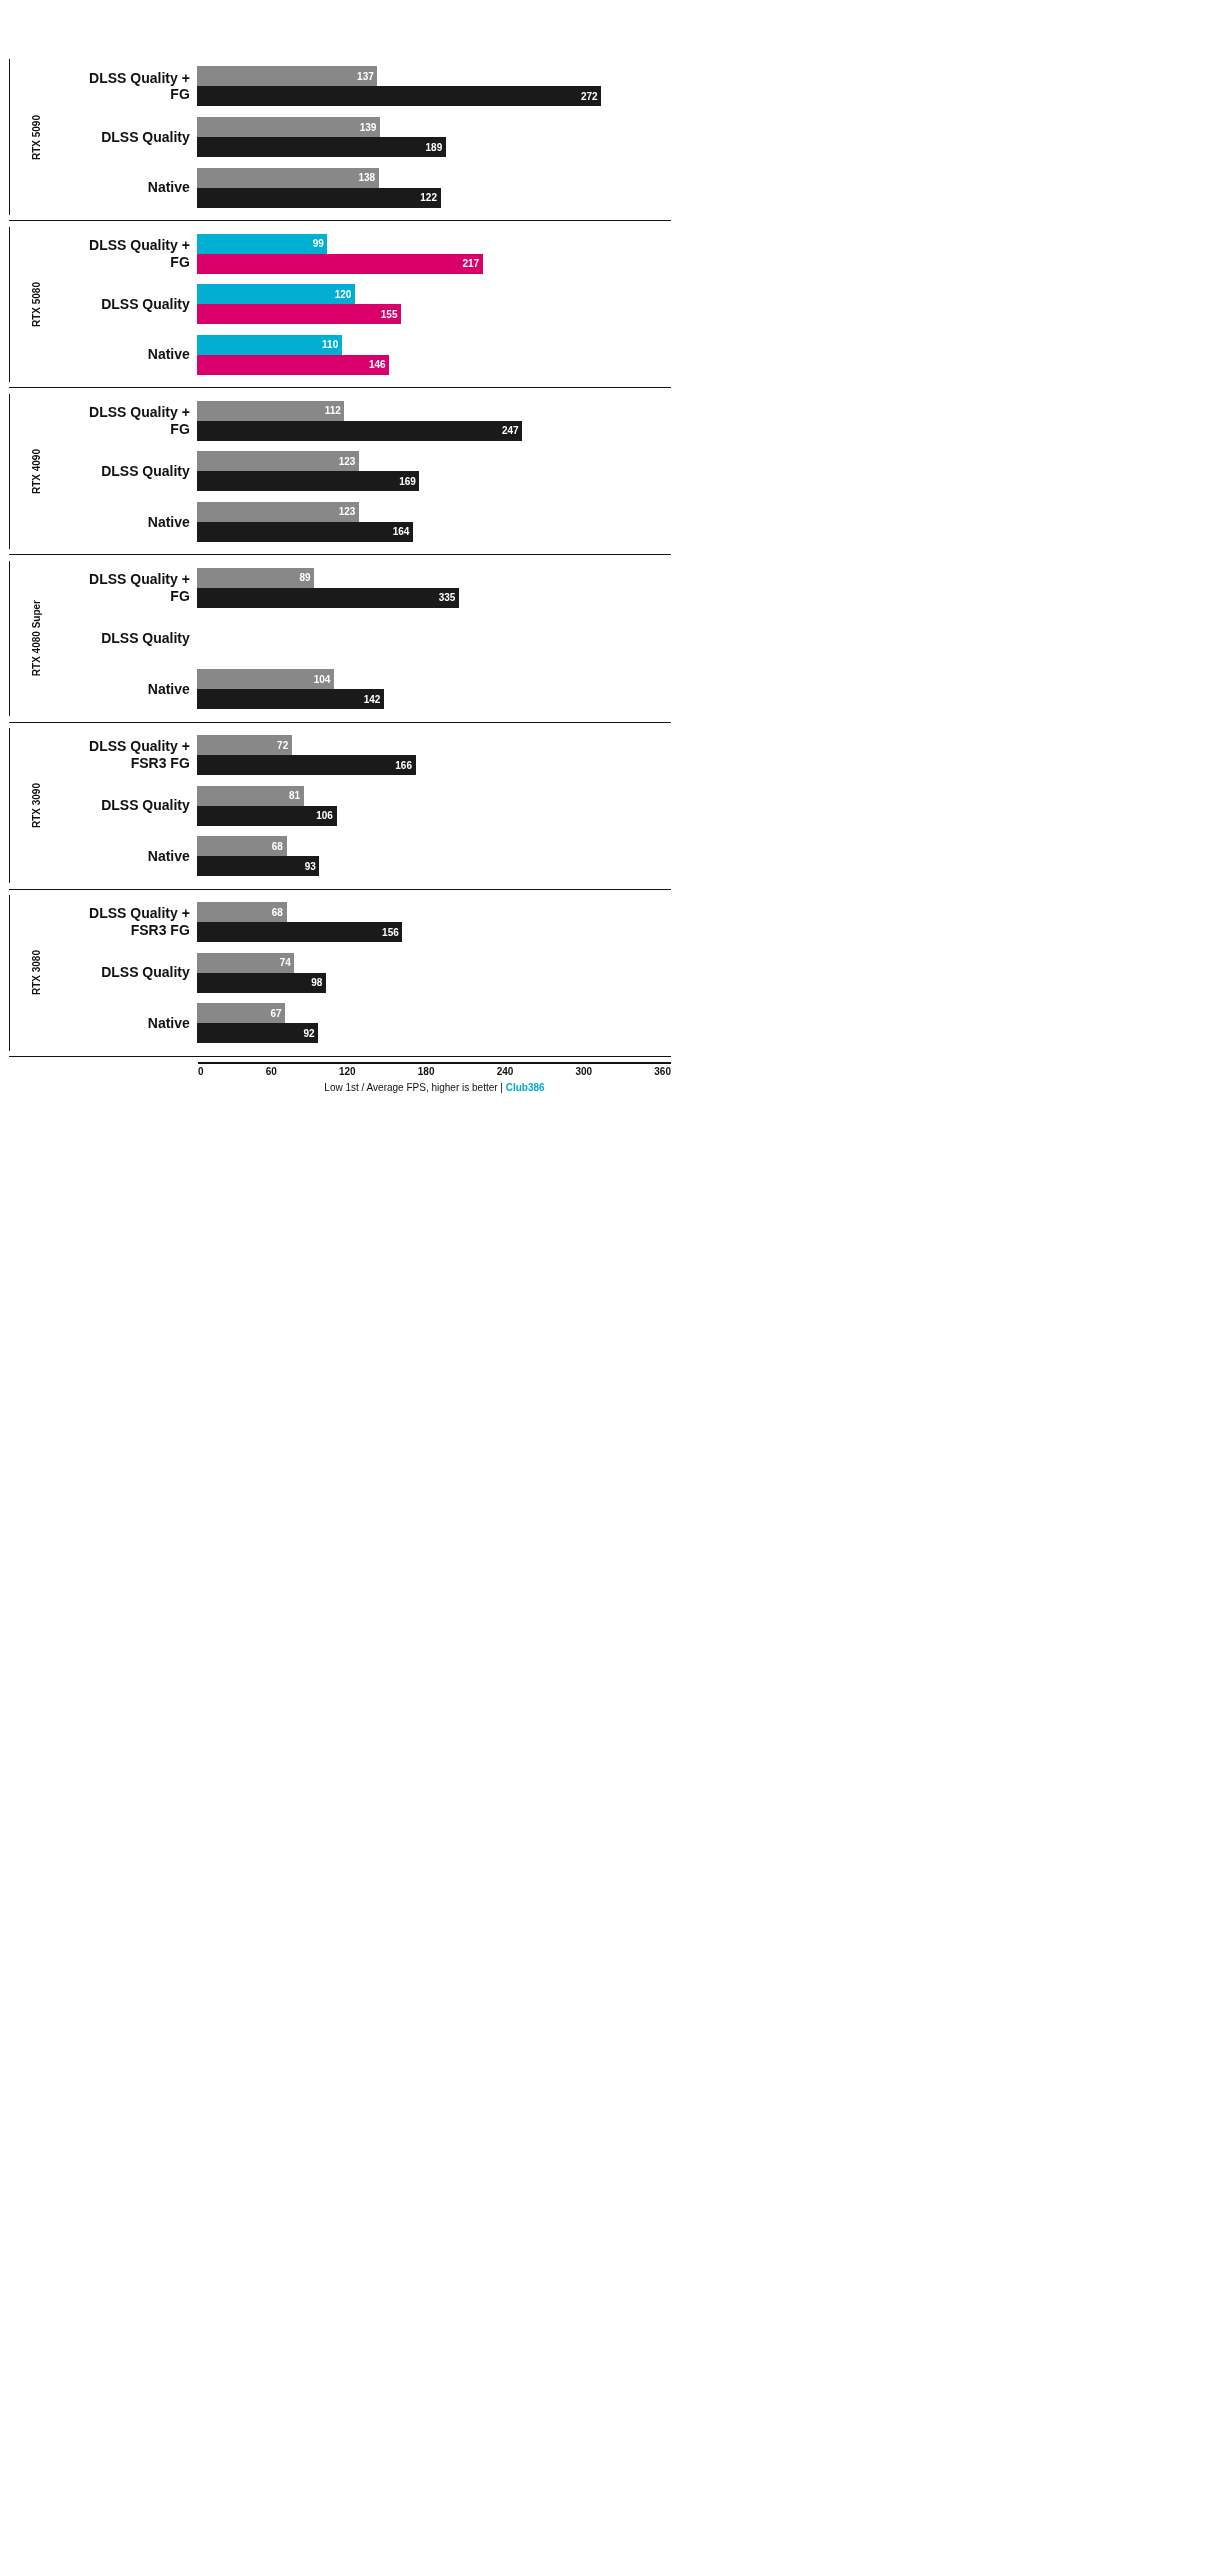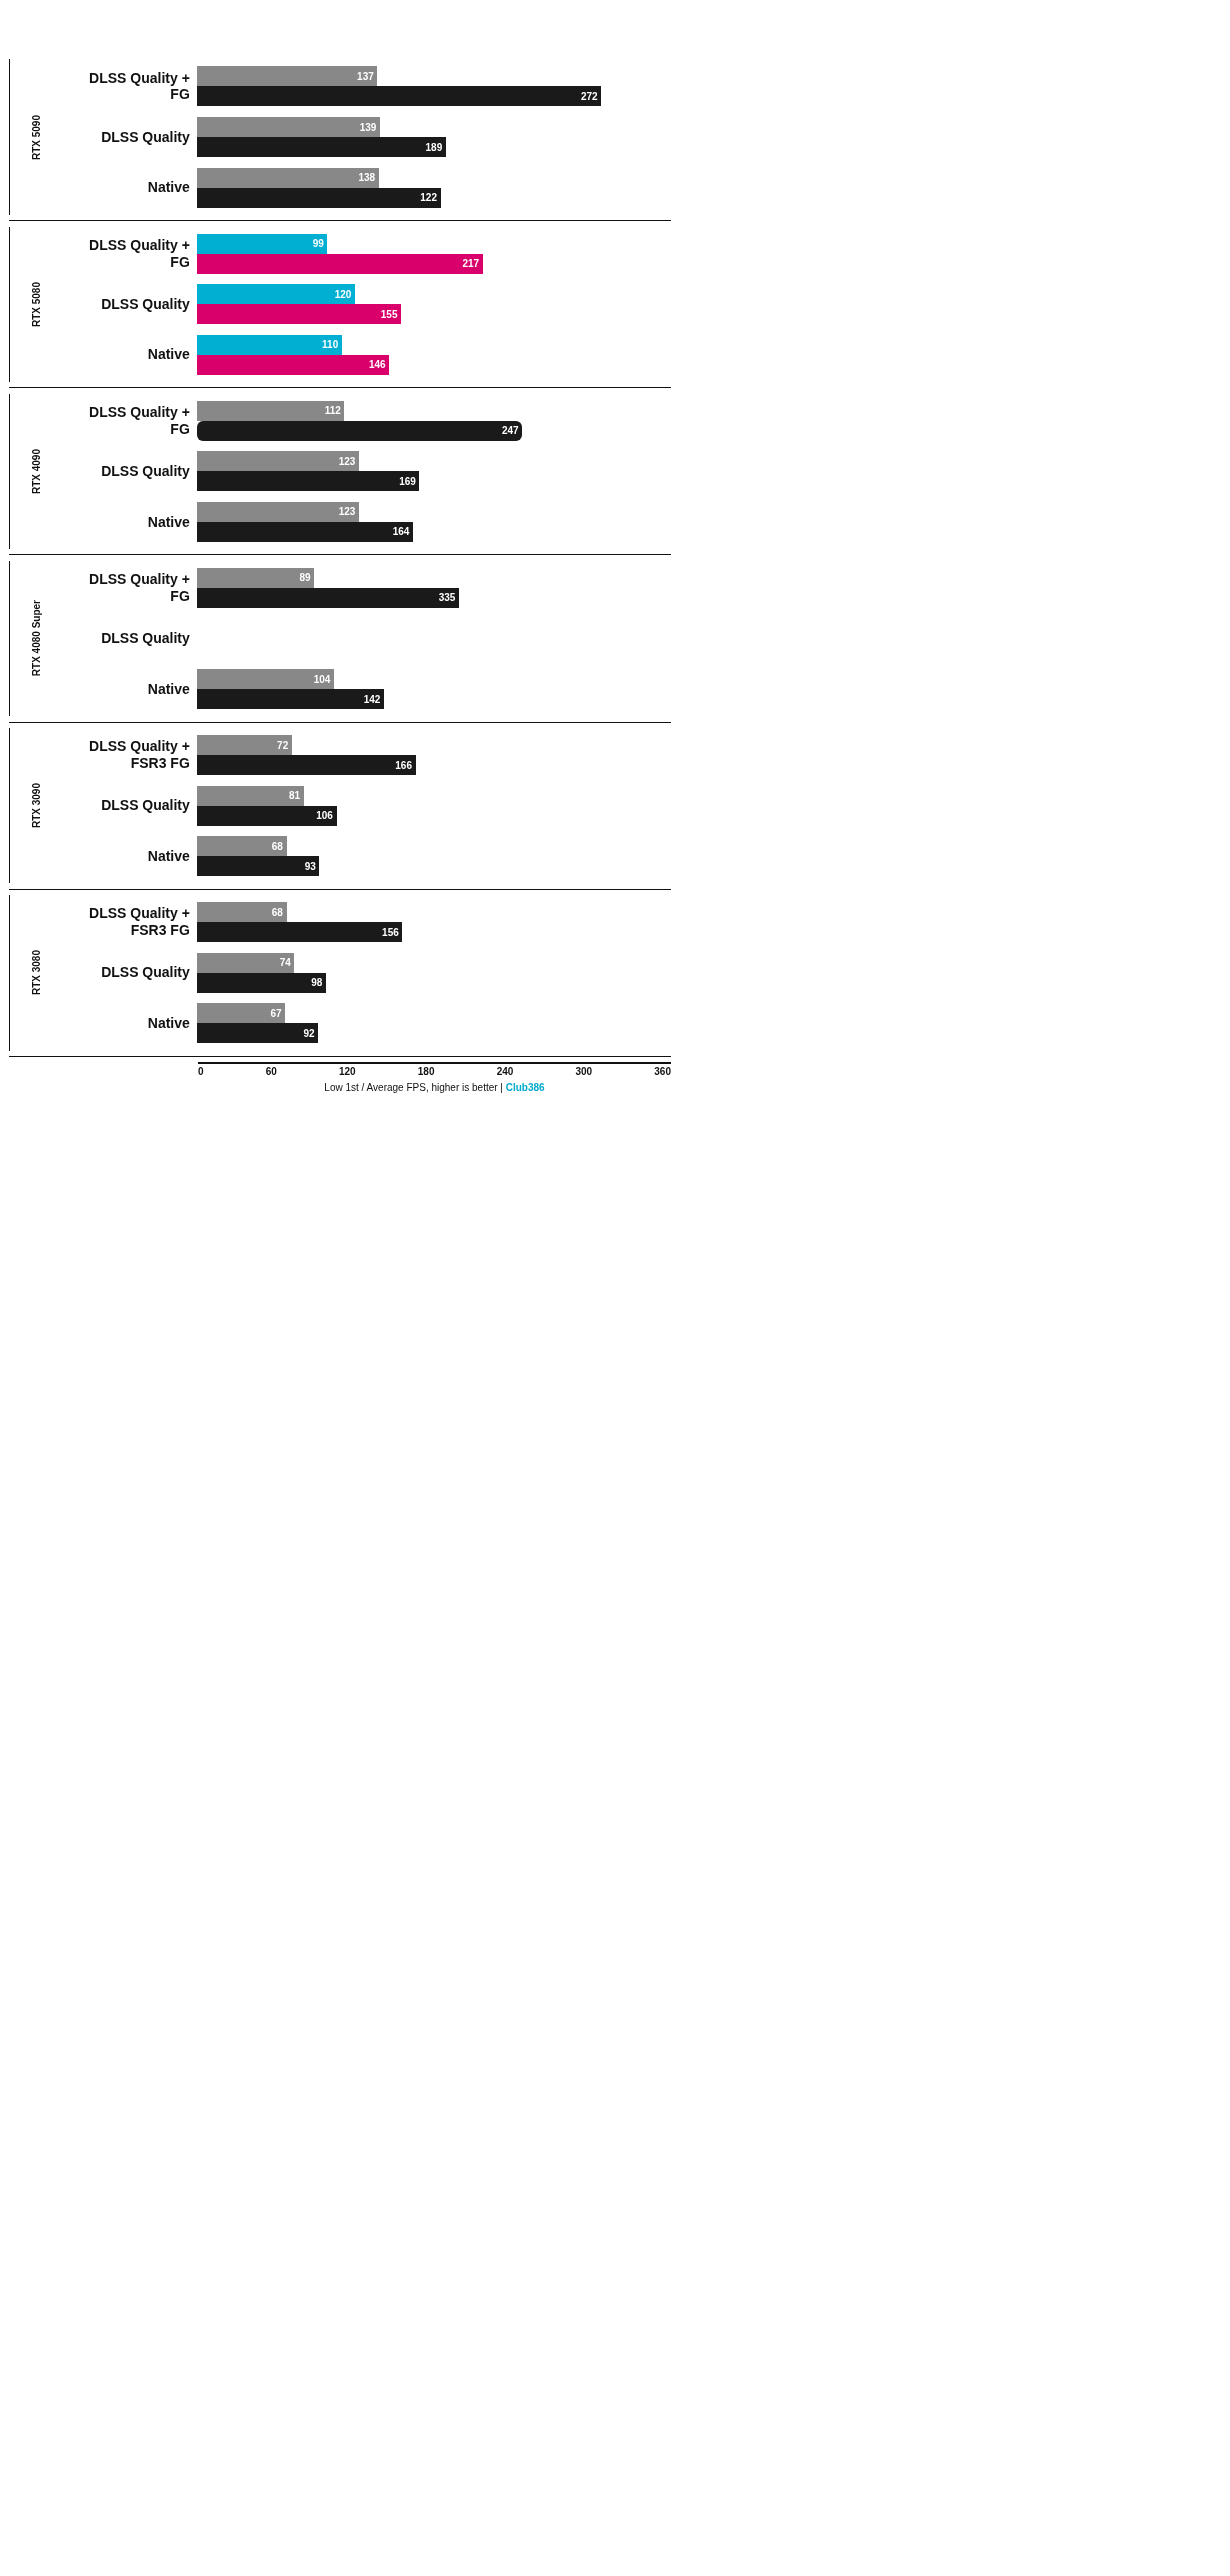--- a/index.html
+++ b/index.html
@@ -248,21 +248,21 @@
       <div class="rows-col">
         <div class="bar-row">
           <div class="row-label">DLSS Quality + FG</div>
           <div class="bars-wrapper">
             <div class="bar-track">
               <div class="bar-segment seg-gray" style="width: 31.11%;">
                 <span class="bar-value">112</span>
               </div>
             </div>
             <div class="bar-track">
-              <div class="bar-segment seg-black" style="width: 68.61%; border-radius: 6px;">
+              <div class="bar-segment seg-black" style="width: 68.61%;">
                 <span class="bar-value">247</span>
               </div>
             </div>
           </div>
         </div>
         <div class="bar-row">
           <div class="row-label">DLSS Quality</div>
           <div class="bars-wrapper">
             <div class="bar-track">
               <div class="bar-segment seg-gray" style="width: 34.17%;">

